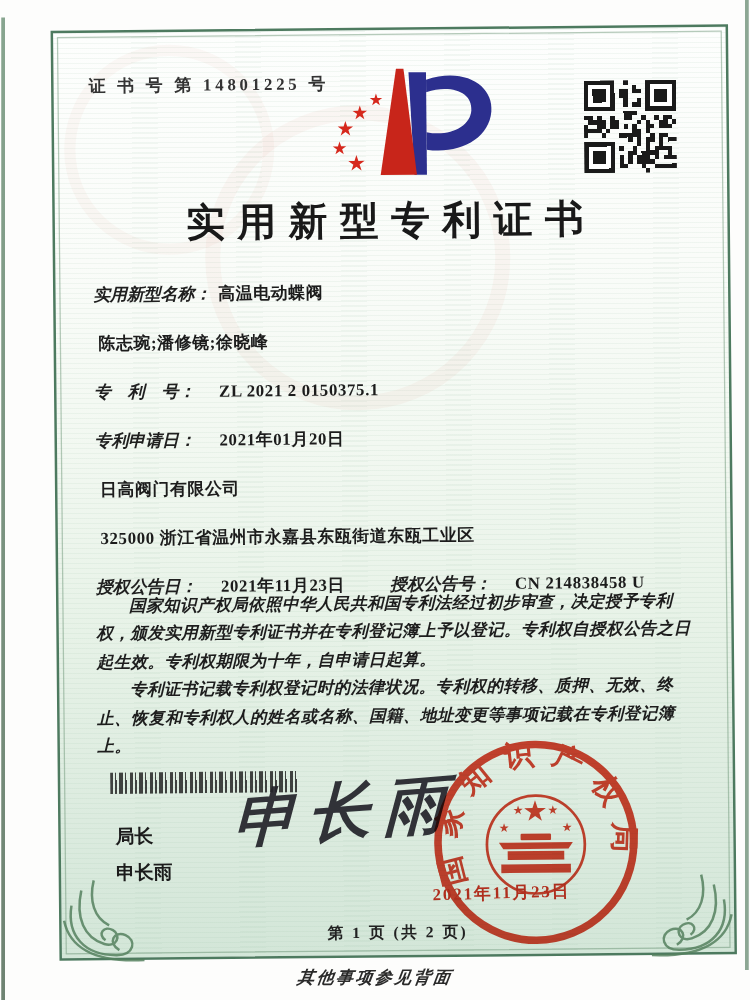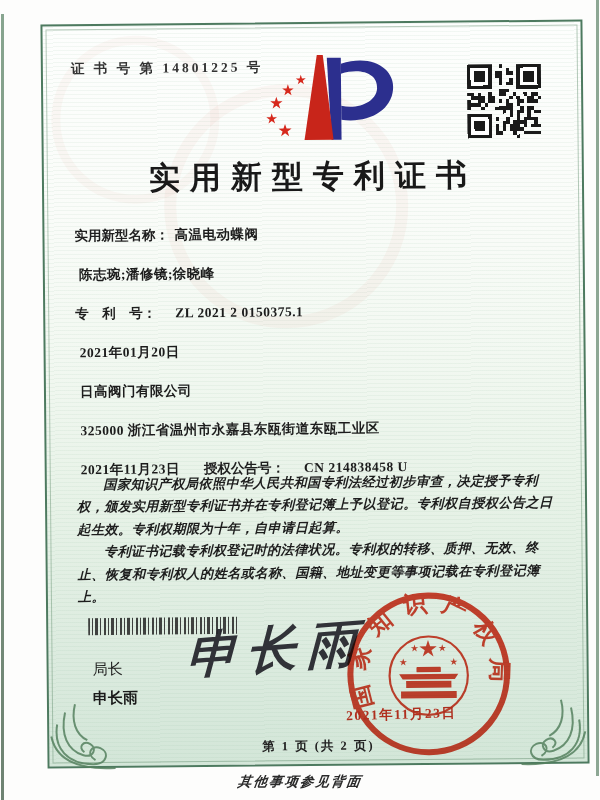--- a/index.html
+++ b/index.html
@@ -33,34 +33,34 @@
     letter-spacing:3px;color:#333;}
 
   .logo{position:absolute;left:200px;top:28px;width:170px;height:98px;}
   .qr{position:absolute;left:424px;top:42px;width:74px;height:74px;}
 
   .title{position:absolute;left:0;right:0;top:132px;text-align:center;
     font-size:31px;font-weight:700;letter-spacing:10px;color:#191919;}
 
   .fields{position:absolute;left:30px;right:22px;top:200px;font-size:13.5px;}
   .frow{display:flex;align-items:baseline;margin-bottom:19px;line-height:20px;white-space:nowrap;}
-  .f-label{font-weight:700;color:#1f1f1f;min-width:96px;}
+  .f-label{font-weight:700;color:#1f1f1f;min-width:96px;font-style:italic;}
   .f-value{font-weight:600;color:#1c1c1c;margin-left:4px;letter-spacing:.5px;}
-  .f-gap{margin-left:24px;}
+  .f-gap{margin-left:36px;}
 
   .paras{position:absolute;left:30px;right:26px;top:448px;
     font-size:13.2px;line-height:1.7;font-style:italic;color:#1d1d1d;letter-spacing:.4px;}
   .paras p{margin:0;text-indent:2em;font-weight:600;}
 
   .barcode{position:absolute;left:40px;top:592px;width:150px;height:17px;opacity:.85;
     background:repeating-linear-gradient(90deg,
       #232323 0 2px,transparent 2px 4px,#232323 4px 5px,transparent 5px 7px,
       #232323 7px 10px,transparent 10px 12px,#232323 12px 13px,transparent 13px 16px);}
 
-  .sig-role{position:absolute;left:44px;top:634px;font-size:15px;font-weight:400;color:#1b1b1b;}
+  .sig-role{position:absolute;left:44px;top:634px;font-size:15px;font-weight:700;color:#1b1b1b;}
   .sig-name{position:absolute;left:44px;top:663px;font-size:15px;font-weight:700;color:#1b1b1b;}
   .sig-hand{position:absolute;left:108px;top:592px;width:240px;text-align:center;
     font-size:50px;font-weight:600;font-style:italic;color:#23232a;
     letter-spacing:10px;transform:rotate(-4deg) skewX(-6deg);opacity:.92;}
 
   .seal{position:absolute;left:293px;top:564px;width:174px;height:174px;
     mix-blend-mode:multiply;opacity:.95;}
   .seal svg{width:100%;height:100%;}
   .seal-date{position:absolute;left:4px;top:118px;width:170px;font-size:13.5px;
     font-weight:700;color:#cf2817;letter-spacing:1.5px;white-space:nowrap;
@@ -240,29 +240,31 @@
       <span class="f-value">高温电动蝶阀</span>
     </div>
     <div class="frow">
       <span class="f-value">陈志琬;潘修镜;徐晓峰</span>
     </div>
     <div class="frow">
       <span class="f-label">专　利　号：</span>
       <span class="f-value">ZL 2021 2 0150375.1</span>
     </div>
     <div class="frow">
+      <span class="f-label">专利申请日：</span>
       <span class="f-value">2021年01月20日</span>
     </div>
     <div class="frow">
       <span class="f-value">日高阀门有限公司</span>
     </div>
     <div class="frow">
       <span class="f-value">325000 浙江省温州市永嘉县东瓯街道东瓯工业区</span>
     </div>
     <div class="frow">
+      <span class="f-label">授权公告日：</span>
       <span class="f-value">2021年11月23日</span>
       <span class="f-label f-gap">授权公告号：</span>
       <span class="f-value">CN 214838458 U</span>
     </div>
   </div>
 
   <div class="paras">
     <p>国家知识产权局依照中华人民共和国专利法经过初步审查，决定授予专利权，颁发实用新型专利证书并在专利登记簿上予以登记。专利权自授权公告之日起生效。专利权期限为十年，自申请日起算。</p>
     <p>专利证书记载专利权登记时的法律状况。专利权的转移、质押、无效、终止、恢复和专利权人的姓名或名称、国籍、地址变更等事项记载在专利登记簿上。</p>
   </div>

